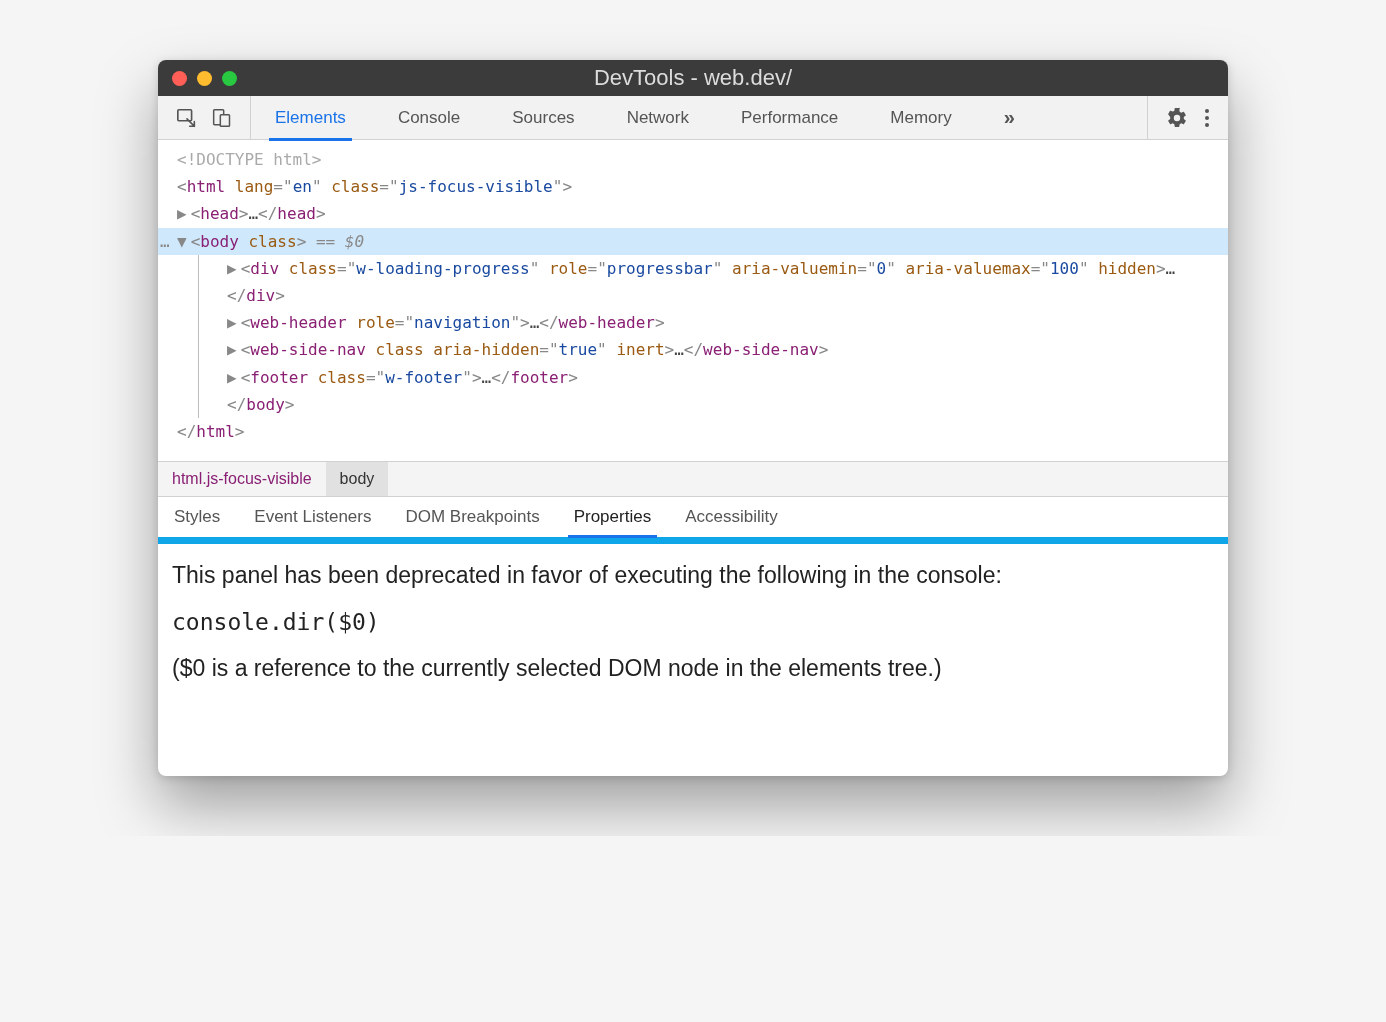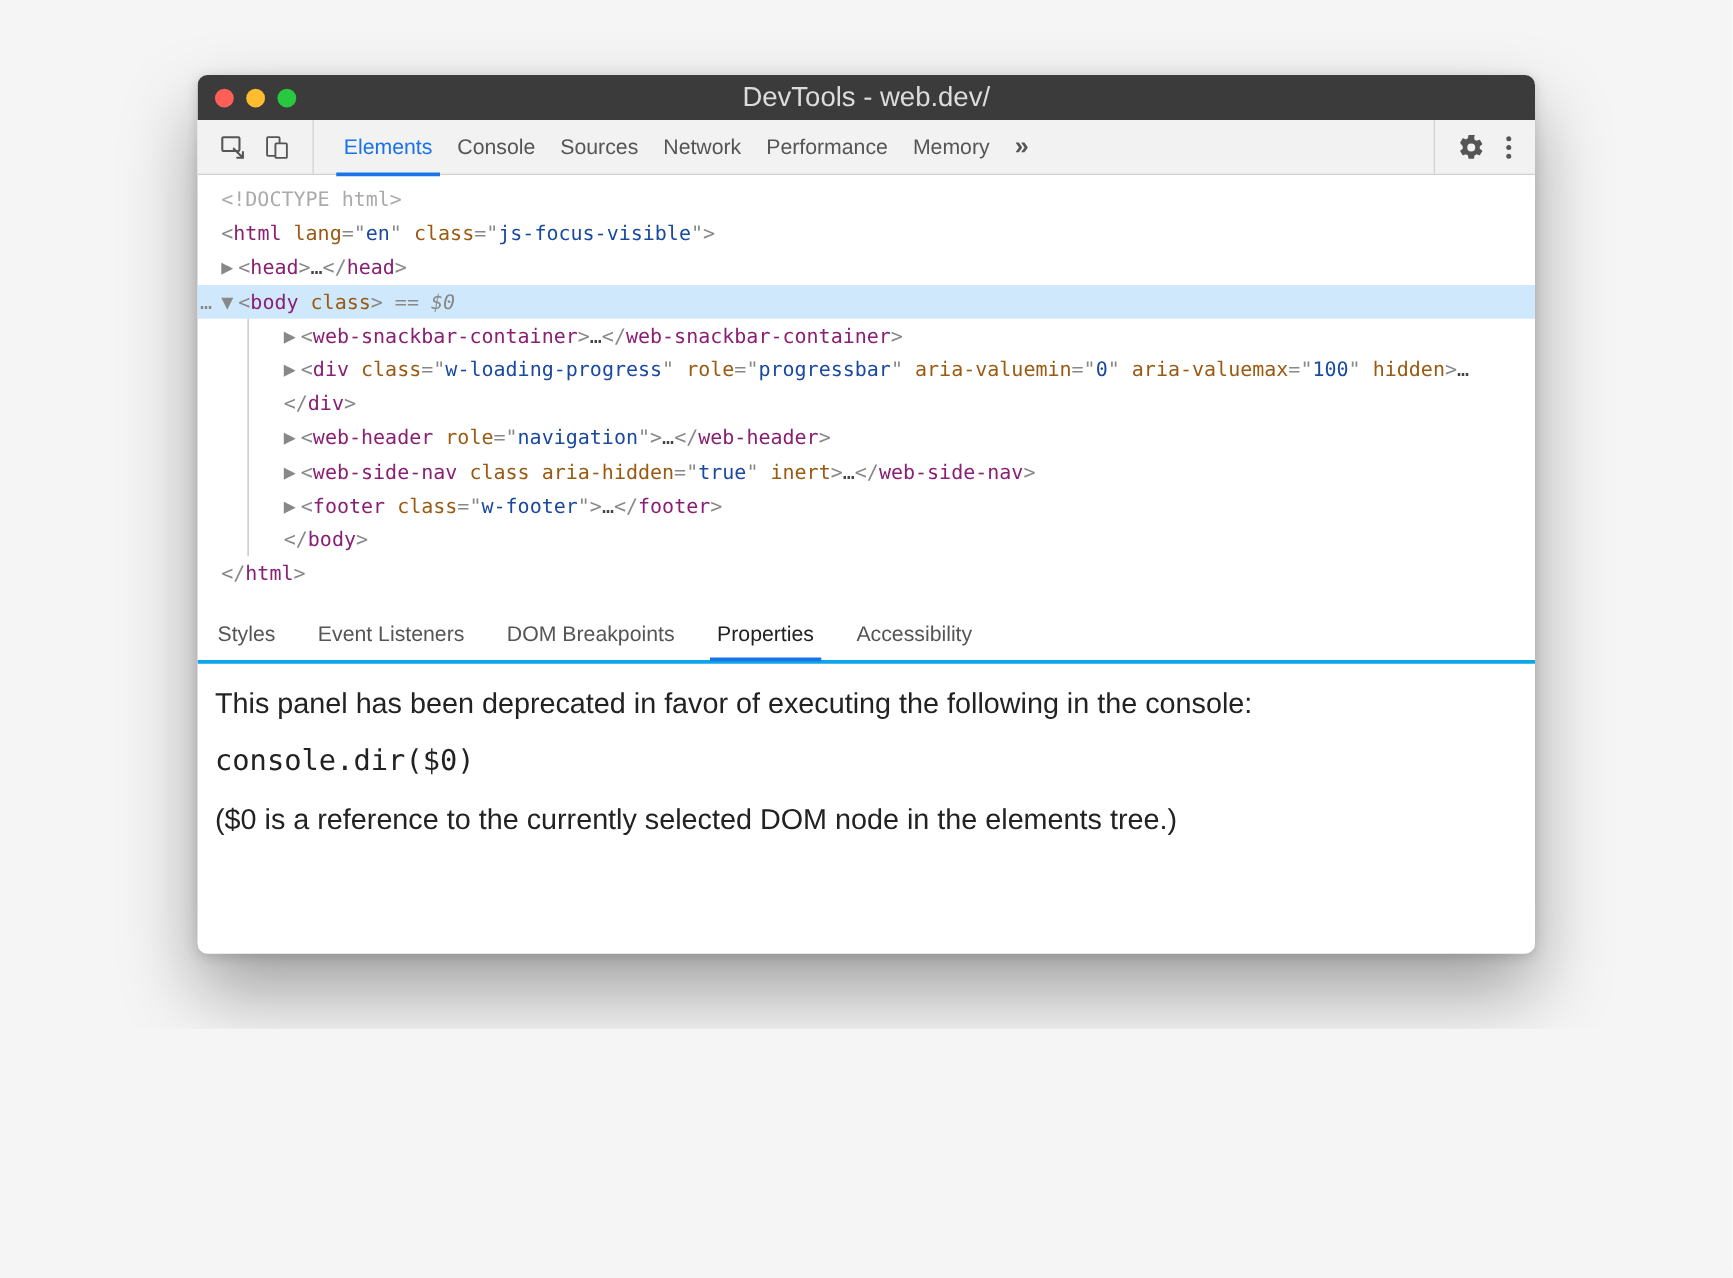--- a/index.html
+++ b/index.html
@@ -35,21 +35,21 @@
   .toolbar {
     height: 44px;
     border-bottom: 1px solid #d1d1d1;
     background: #f2f2f2;
     display:flex;
     align-items:center;
     font-size: 17px;
     color:#555;
   }
   .tb-icons{ display:flex; align-items:center; gap:14px; padding:0 18px; border-right:1px solid #d1d1d1; height:100%;}
-  .tb-tabs{ display:flex; align-items:center; gap:20px; padding:0 24px; flex:1;}
+  .tb-tabs{ display:flex; align-items:center; gap:52px; padding:0 24px; flex:1;}
   .tb-tab{ cursor:pointer; color:#555; position:relative; height:44px; display:flex; align-items:center;}
   .tb-tab.active{ color:#1a73e8;}
   .tb-tab.active::after{ content:''; position:absolute; left:-6px; right:-6px; bottom:-1px; height:3px; background:#1a73e8;}
   .tb-right{ display:flex; align-items:center; gap:16px; padding:0 18px; border-left:1px solid #d1d1d1; height:100%;}
   .chevrons{ font-size:20px; font-weight:bold; }
 
   .dom-tree {
     font-family: Menlo, Consolas, monospace;
     font-size: 16px;
     line-height: 1.7;
@@ -77,21 +77,21 @@
     border-top:1px solid #d1d1d1;
     border-bottom:1px solid #d1d1d1;
     display:flex;
     font-size:16px;
   }
   .crumb{ padding:8px 14px; }
   .crumb.first{ color:#8a2074;}
   .crumb.sel{ background:#e1e1e1; color:#333;}
 
   .subtabs{
-    border-bottom:3px solid #0ea5e9;
+    border-bottom:7px solid #0ea5e9;
     display:flex;
     gap:30px;
     padding:0 14px;
     font-size:17px;
     color:#555;
     align-items:center;
   }
   .subtab{ padding:10px 2px; cursor:pointer; position:relative;}
   .subtab.active{ color:#222; }
   .subtab.active::after{ content:''; position:absolute; left:-4px; right:-4px; bottom:-1px; height:3px; background:#1a73e8;}
@@ -185,23 +185,20 @@
 
     <div class="dom-line indent1">
       <span class="tri">▶</span><span class="p-bracket">&lt;</span><span class="p-tag">head</span><span class="p-bracket">&gt;</span><span class="p-ell">…</span><span class="p-bracket">&lt;/</span><span class="p-tag">head</span><span class="p-bracket">&gt;</span>
     </div>
 
     <div class="dom-line indent1 selected-line">
       <span class="tri">▼</span><span class="p-bracket">&lt;</span><span class="p-tag">body</span> <span class="p-attr">class</span><span class="p-bracket">&gt;</span><span class="p-ref"> == $0</span>
     </div>
 
     <div class="guide">
-      <div class="dom-line">
-        <span class="tri">▶</span><span class="p-bracket">&lt;</span><span class="p-tag">web-snackbar-container</span><span class="p-bracket">&gt;</span><span class="p-ell">…</span><span class="p-bracket">&lt;/</span><span class="p-tag">web-snackbar-container</span><span class="p-bracket">&gt;</span>
-      </div>
       <div class="dom-line" style="white-space:normal;">
         <span class="tri">▶</span><span class="p-bracket">&lt;</span><span class="p-tag">div</span>
         <span class="p-attr"> </span><span class="p-attr">class</span><span class="p-eq">=</span><span class="p-bracket">"</span><span class="p-val">w-loading-progress</span><span class="p-bracket">"</span>
         <span class="p-attr"> </span><span class="p-attr">role</span><span class="p-eq">=</span><span class="p-bracket">"</span><span class="p-val">progressbar</span><span class="p-bracket">"</span>
         <span class="p-attr"> </span><span class="p-attr">aria-valuemin</span><span class="p-eq">=</span><span class="p-bracket">"</span><span class="p-val">0</span><span class="p-bracket">"</span>
         <span class="p-attr"> </span><span class="p-attr">aria-valuemax</span><span class="p-eq">=</span><span class="p-bracket">"</span><span class="p-val">100</span><span class="p-bracket">"</span>
         <span class="p-attr"> </span><span class="p-attr">hidden</span><span class="p-bracket">&gt;</span><span class="p-ell">…</span><span class="p-bracket">&lt;/</span><span class="p-tag">div</span><span class="p-bracket">&gt;</span>
       </div>
       <div class="dom-line">
         <span class="tri">▶</span><span class="p-bracket">&lt;</span><span class="p-tag">web-header</span>
@@ -216,20 +213,24 @@
       <div class="dom-line">
         <span class="tri">▶</span><span class="p-bracket">&lt;</span><span class="p-tag">footer</span>
         <span class="p-attr"> </span><span class="p-attr">class</span><span class="p-eq">=</span><span class="p-bracket">"</span><span class="p-val">w-footer</span><span class="p-bracket">"</span><span class="p-bracket">&gt;</span><span class="p-ell">…</span><span class="p-bracket">&lt;/</span><span class="p-tag">footer</span><span class="p-bracket">&gt;</span>
       </div>
       <div class="dom-line"><span class="p-bracket">&lt;/</span><span class="p-tag">body</span><span class="p-bracket">&gt;</span></div>
     </div>
 
     <div class="dom-line indent1"><span class="p-bracket">&lt;/</span><span class="p-tag">html</span><span class="p-bracket">&gt;</span></div>
   </div>
 
+  <div class="crumbs">
+    <div class="crumb first"><span>html.js-focus-visible</span></div>
+    <div class="crumb sel"><span>body</span></div>
+  </div>
 
   <div class="subtabs">
     <div class="subtab"><span>Styles</span></div>
     <div class="subtab"><span>Event Listeners</span></div>
     <div class="subtab"><span>DOM Breakpoints</span></div>
     <div class="subtab active"><span>Properties</span></div>
     <div class="subtab"><span>Accessibility</span></div>
   </div>
 
   <div class="panel-body">

